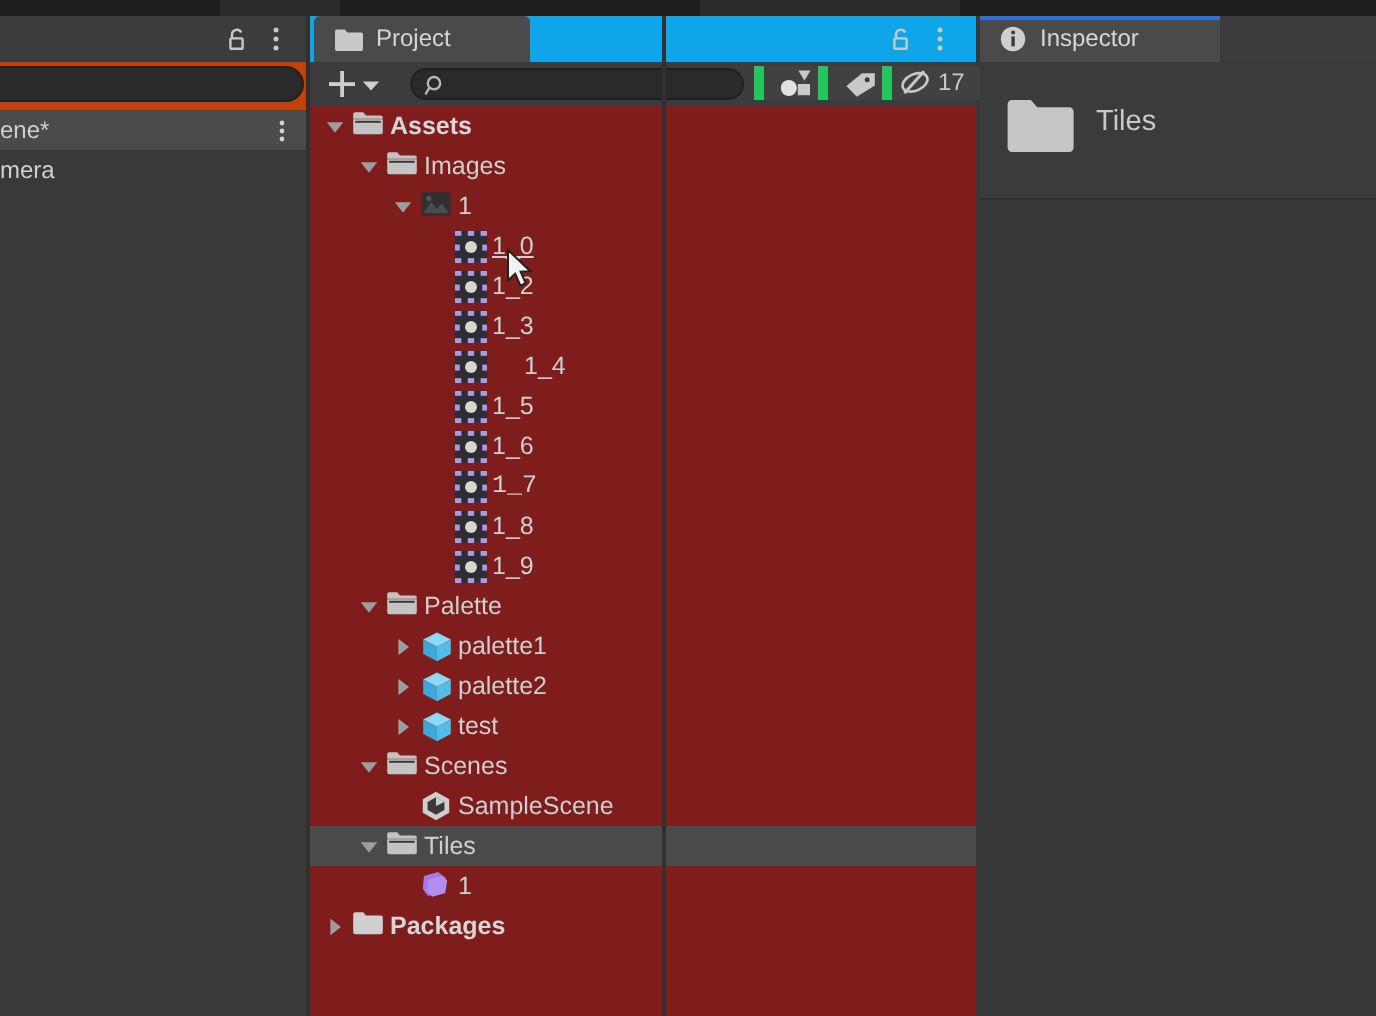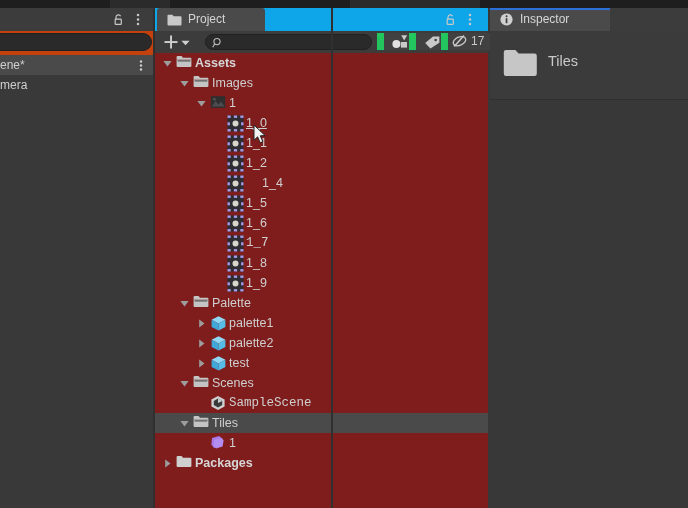--- a/index.html
+++ b/index.html
@@ -43,21 +43,21 @@
 
   #proj-toolbar{position:absolute;left:0;top:23px;width:333px;height:22px;background:#3c3c3c;}
   #btn-add{position:absolute;left:8px;top:2px;width:32px;height:18px;cursor:default;}
   #btn-add .plus{position:absolute;left:1px;top:2px;width:14px;height:14px;}
   #btn-add .caret{position:absolute;left:18px;top:7px;}
   #proj-search{position:absolute;left:50px;top:3px;width:167px;height:16px;background:#2a2a2a;
      border:1px solid #212121;border-radius:8px;box-sizing:border-box;}
   #proj-search .mag{position:absolute;left:6px;top:2px;}
   #proj-search input{position:absolute;left:20px;top:0;width:140px;height:14px;border:0;outline:0;
      background:transparent;color:#c8c8c8;font-size:11px;font-family:"Liberation Sans",sans-serif;}
-  .fbtn{position:absolute;top:2px;height:17px;background:#414141;border-left:7px solid #22c55e;}
+  .fbtn{position:absolute;top:2px;height:17px;background:#414141;border-left:5px solid #22c55e;}
   #fbtn1{left:222px;width:32px;}
   #fbtn2{left:254px;width:32px;}
   #fbtn3{left:286px;width:45px;}
   #fbtn3 .cnt{position:absolute;left:23px;top:1px;font-size:12px;color:#c8c8c8;}
 
   #proj-body{position:absolute;left:0;top:45px;width:333px;height:455px;background:#7f1d1d;
      overflow:hidden;}
   .row{position:relative;height:20px;line-height:20px;white-space:nowrap;font-size:12.5px;color:#cfcfcf;}
   .row.sel{background:#4a4a4a;}
   .row .tri{position:absolute;top:6px;width:9px;height:9px;}
@@ -284,40 +284,40 @@
           <rect x="13.3" y="0.5" width="3.2" height="2.4"></rect>
           <rect x="0.5" y="7.3" width="2.4" height="3.0"></rect>
               <rect x="14.1" y="7.3" width="2.4" height="3.0"></rect>
           <rect x="0.5" y="14.1" width="3.2" height="2.4"></rect>
               <rect x="6.9" y="14.1" width="3.2" height="2.4"></rect>
           <rect x="13.3" y="14.1" width="3.2" height="2.4"></rect>
         </g>
         <circle cx="8.5" cy="8.5" r="3.0" fill="#d9d6cc"></circle>
       </svg>
         </span>
-        <span class="lbl" style="left: 91px;">1_1</span>
-      </div>
-      <div class="row">
-        <span class="ico" style="left: 72px;">
-          <svg width="17" height="17" viewBox="0 0 17 17">
-        <rect x="0.5" y="0.5" width="16" height="16" fill="#2d2d33"></rect>
-        <g fill="#a79be8">
-          <rect x="0.5" y="0.5" width="3.2" height="2.4"></rect>
-              <rect x="6.9" y="0.5" width="3.2" height="2.4"></rect>
-          <rect x="13.3" y="0.5" width="3.2" height="2.4"></rect>
-          <rect x="0.5" y="7.3" width="2.4" height="3.0"></rect>
-              <rect x="14.1" y="7.3" width="2.4" height="3.0"></rect>
-          <rect x="0.5" y="14.1" width="3.2" height="2.4"></rect>
-              <rect x="6.9" y="14.1" width="3.2" height="2.4"></rect>
-          <rect x="13.3" y="14.1" width="3.2" height="2.4"></rect>
-        </g>
-        <circle cx="8.5" cy="8.5" r="3.0" fill="#d9d6cc"></circle>
-      </svg>
-        </span>
         <span class="lbl" style="left: 91px;">1_2</span>
+      </div>
+      <div class="row">
+        <span class="ico" style="left: 72px;">
+          <svg width="17" height="17" viewBox="0 0 17 17">
+        <rect x="0.5" y="0.5" width="16" height="16" fill="#2d2d33"></rect>
+        <g fill="#a79be8">
+          <rect x="0.5" y="0.5" width="3.2" height="2.4"></rect>
+              <rect x="6.9" y="0.5" width="3.2" height="2.4"></rect>
+          <rect x="13.3" y="0.5" width="3.2" height="2.4"></rect>
+          <rect x="0.5" y="7.3" width="2.4" height="3.0"></rect>
+              <rect x="14.1" y="7.3" width="2.4" height="3.0"></rect>
+          <rect x="0.5" y="14.1" width="3.2" height="2.4"></rect>
+              <rect x="6.9" y="14.1" width="3.2" height="2.4"></rect>
+          <rect x="13.3" y="14.1" width="3.2" height="2.4"></rect>
+        </g>
+        <circle cx="8.5" cy="8.5" r="3.0" fill="#d9d6cc"></circle>
+      </svg>
+        </span>
+        <span class="lbl" style="left: 91px;">1_3</span>
       </div>
       <div class="row">
         <span class="ico" style="left: 72px;">
           <svg width="17" height="17" viewBox="0 0 17 17">
         <rect x="0.5" y="0.5" width="16" height="16" fill="#2d2d33"></rect>
         <g fill="#a79be8">
           <rect x="0.5" y="0.5" width="3.2" height="2.4"></rect>
               <rect x="6.9" y="0.5" width="3.2" height="2.4"></rect>
           <rect x="13.3" y="0.5" width="3.2" height="2.4"></rect>
           <rect x="0.5" y="7.3" width="2.4" height="3.0"></rect>
@@ -502,21 +502,21 @@
         <span class="lbl" style="left: 57px;">Scenes</span>
       </div>
       <div class="row">
         <span class="ico" style="left: 55px;">
           <svg width="16" height="16" viewBox="0 0 16 16">
         <path d="M8 0.9 L14.6 4.6 L14.6 11.4 L8 15.1 L1.4 11.4 L1.4 4.6 Z" fill="#cfcfcf"></path>
         <path d="M8 3.6 L12.2 6.0 L12.2 10.0 L8 12.4 L3.8 10.0 L3.8 6.0 Z" fill="#3a3a3a"></path>
         <path d="M8 3.6 L12.2 6.0 L8 8.0 Z" fill="#cfcfcf"></path>
       </svg>
         </span>
-        <span class="lbl" style="left: 74px; font-family: Liberation Mono, monospace;">SampleScene</span>
+        <span class="lbl" style="left: 74px;">SampleScene</span>
       </div>
       <div class="row sel">
         <span class="tri" style="left: 25px;">
           <svg width="9" height="9" viewBox="0 0 9 9">
             <path d="M0.4 2.1 L8.6 2.1 L4.5 7.4 Z" fill="#9d9d9d"></path>
           </svg>
         </span>
         <span class="ico" style="left: 38px;">
           <svg width="16" height="13" viewBox="0 0 16 13">
         <path d="M0.6 2.1 a1 1 0 0 1 1-1 h4.0 l1.4 1.6 h7.4 a1 1 0 0 1 1 1 v0.7 h-14.8 z" fill="#c4c4c4"></path>

